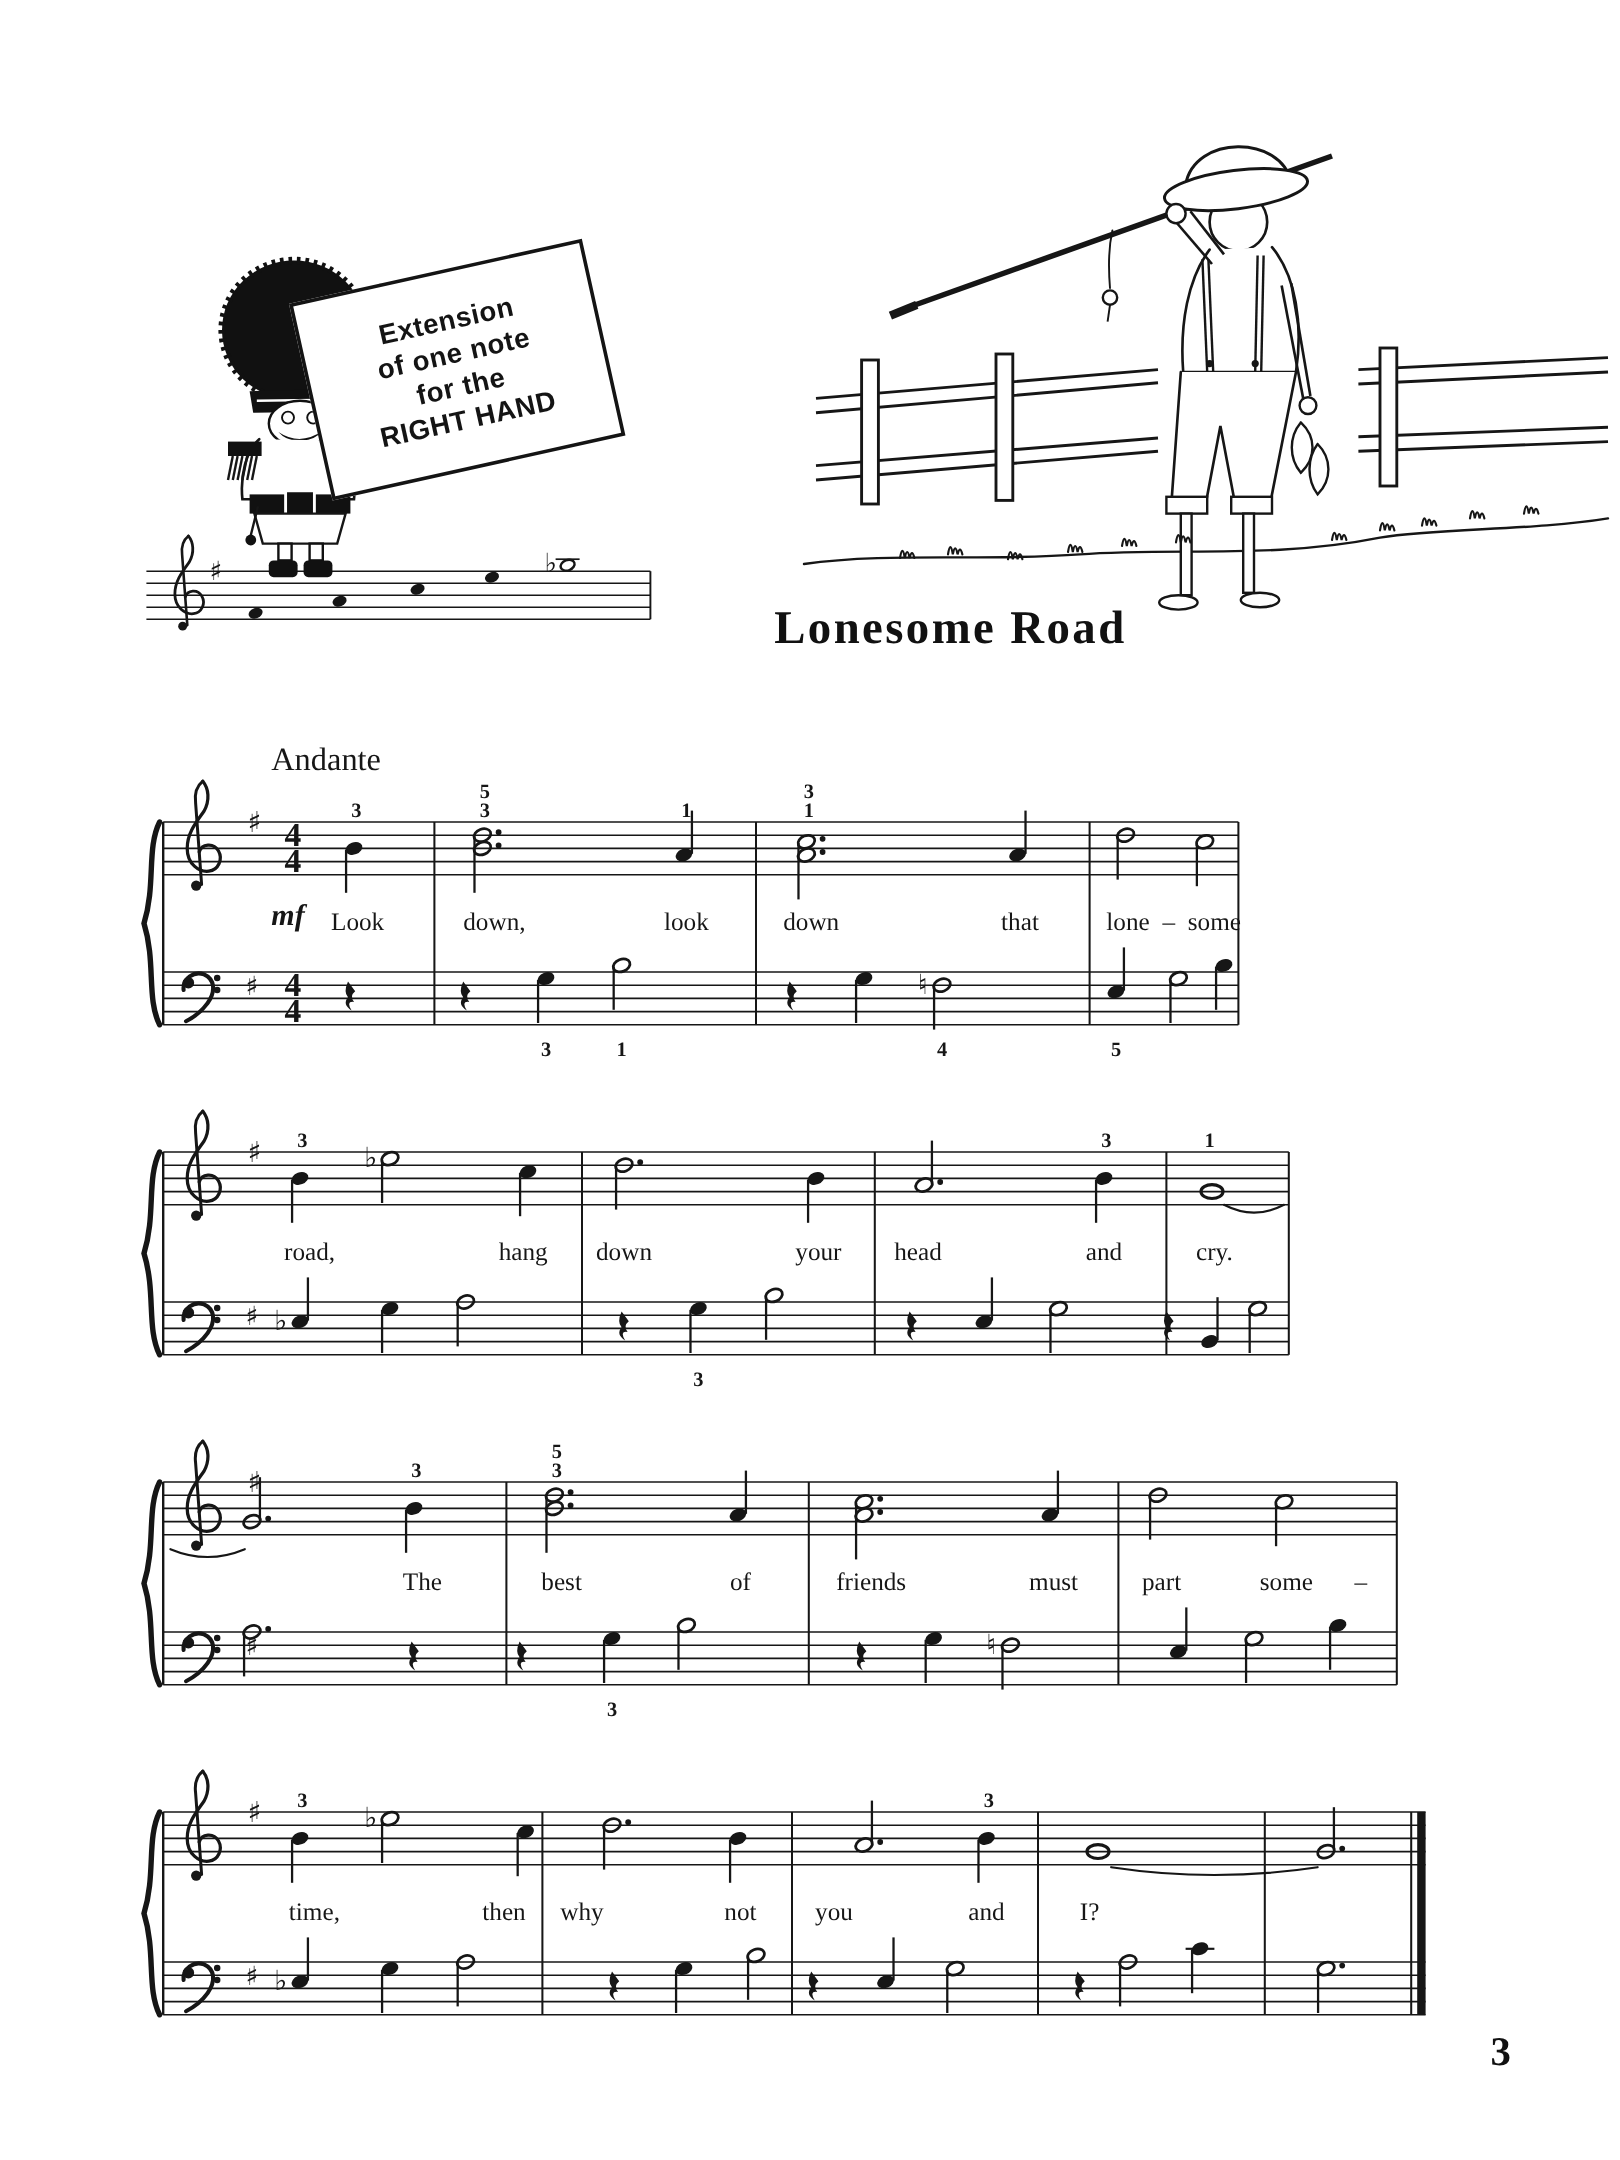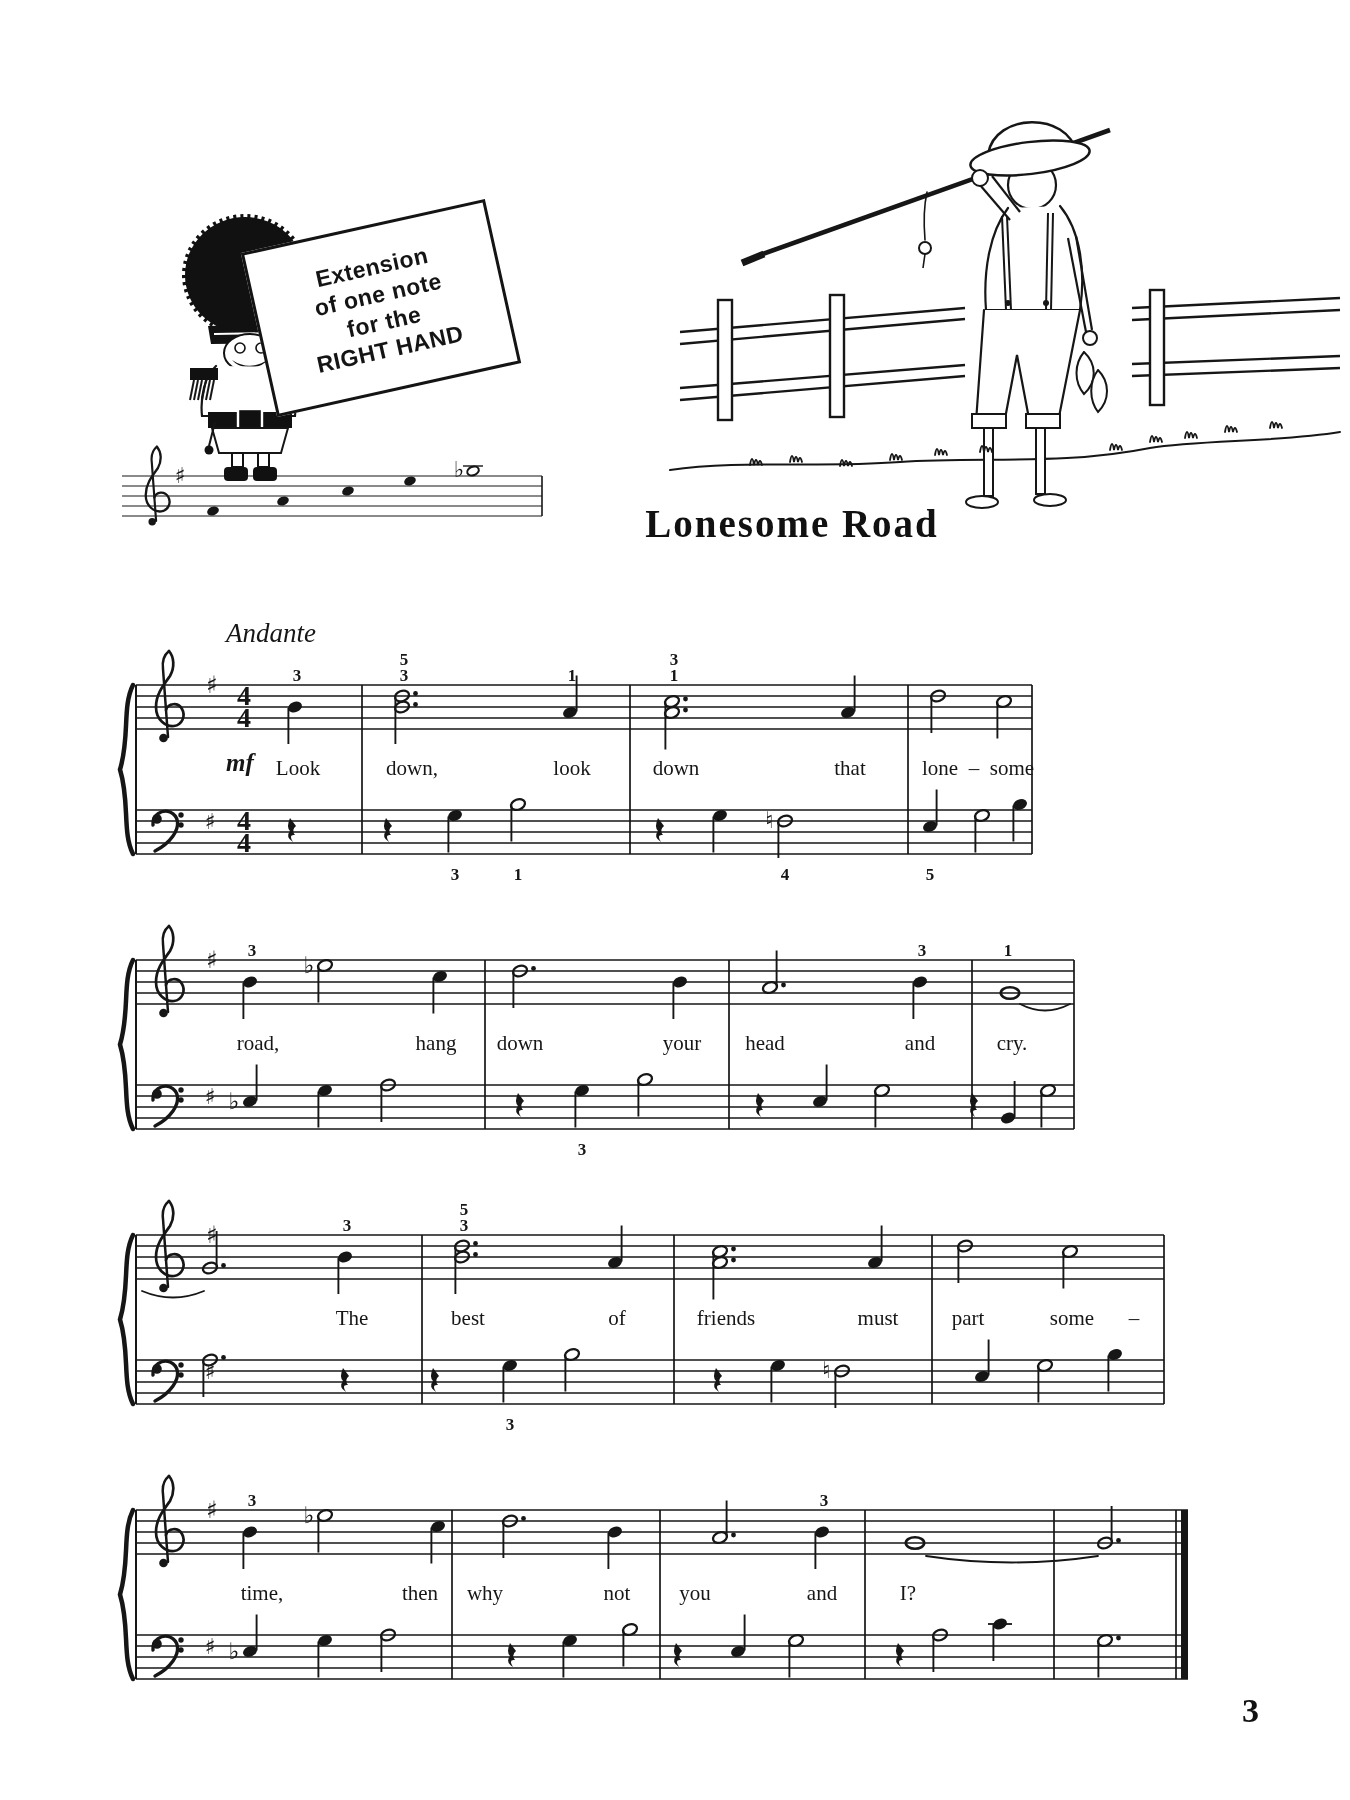--- a/index.html
+++ b/index.html
@@ -7,21 +7,21 @@
         font-family:"Liberation Serif",serif;color:#161616;}
   .page *{box-sizing:border-box;}
   svg{position:absolute;overflow:visible;}
   .sign{position:absolute;left:256px;top:224px;width:250px;height:168px;background:#fff;
         border:3px solid #141414;transform:rotate(-12.5deg);display:flex;flex-direction:column;
         align-items:center;justify-content:center;text-align:center;
         font-family:"Liberation Sans",sans-serif;font-weight:bold;font-size:23px;line-height:1.22;
         letter-spacing:.5px;color:#141414;z-index:3;}
   .title{position:absolute;left:552px;top:478px;width:480px;text-align:center;
          font-size:39px;font-weight:bold;letter-spacing:2px;color:#111;z-index:4;margin-top:23px;}
-  .tempo{position:absolute;left:226px;top:618px;font-size:27px;color:#161616;font-style:italic;}
+  .tempo{position:absolute;left:226px;top:618px;font-size:27px;color:#161616;}
   .pagenum{position:absolute;left:1242px;top:1692px;font-size:34px;font-weight:bold;color:#111;}
   text{fill:#161616;}
   .lyr{font:21px "Liberation Serif",serif;text-anchor:middle;}
   .fg{font:bold 17px "Liberation Serif",serif;text-anchor:middle;}
   .ts{font:bold 28px "Liberation Serif",serif;text-anchor:middle;}
   .dyn{font:italic bold 25px "Liberation Serif",serif;text-anchor:middle;}
   .acc24{font:24px "DejaVu Sans",sans-serif;text-anchor:middle;}
   .acc22{font:22px "DejaVu Sans",sans-serif;text-anchor:middle;}
   .accev{font:23px "DejaVu Sans",sans-serif;text-anchor:middle;}
 </style>

